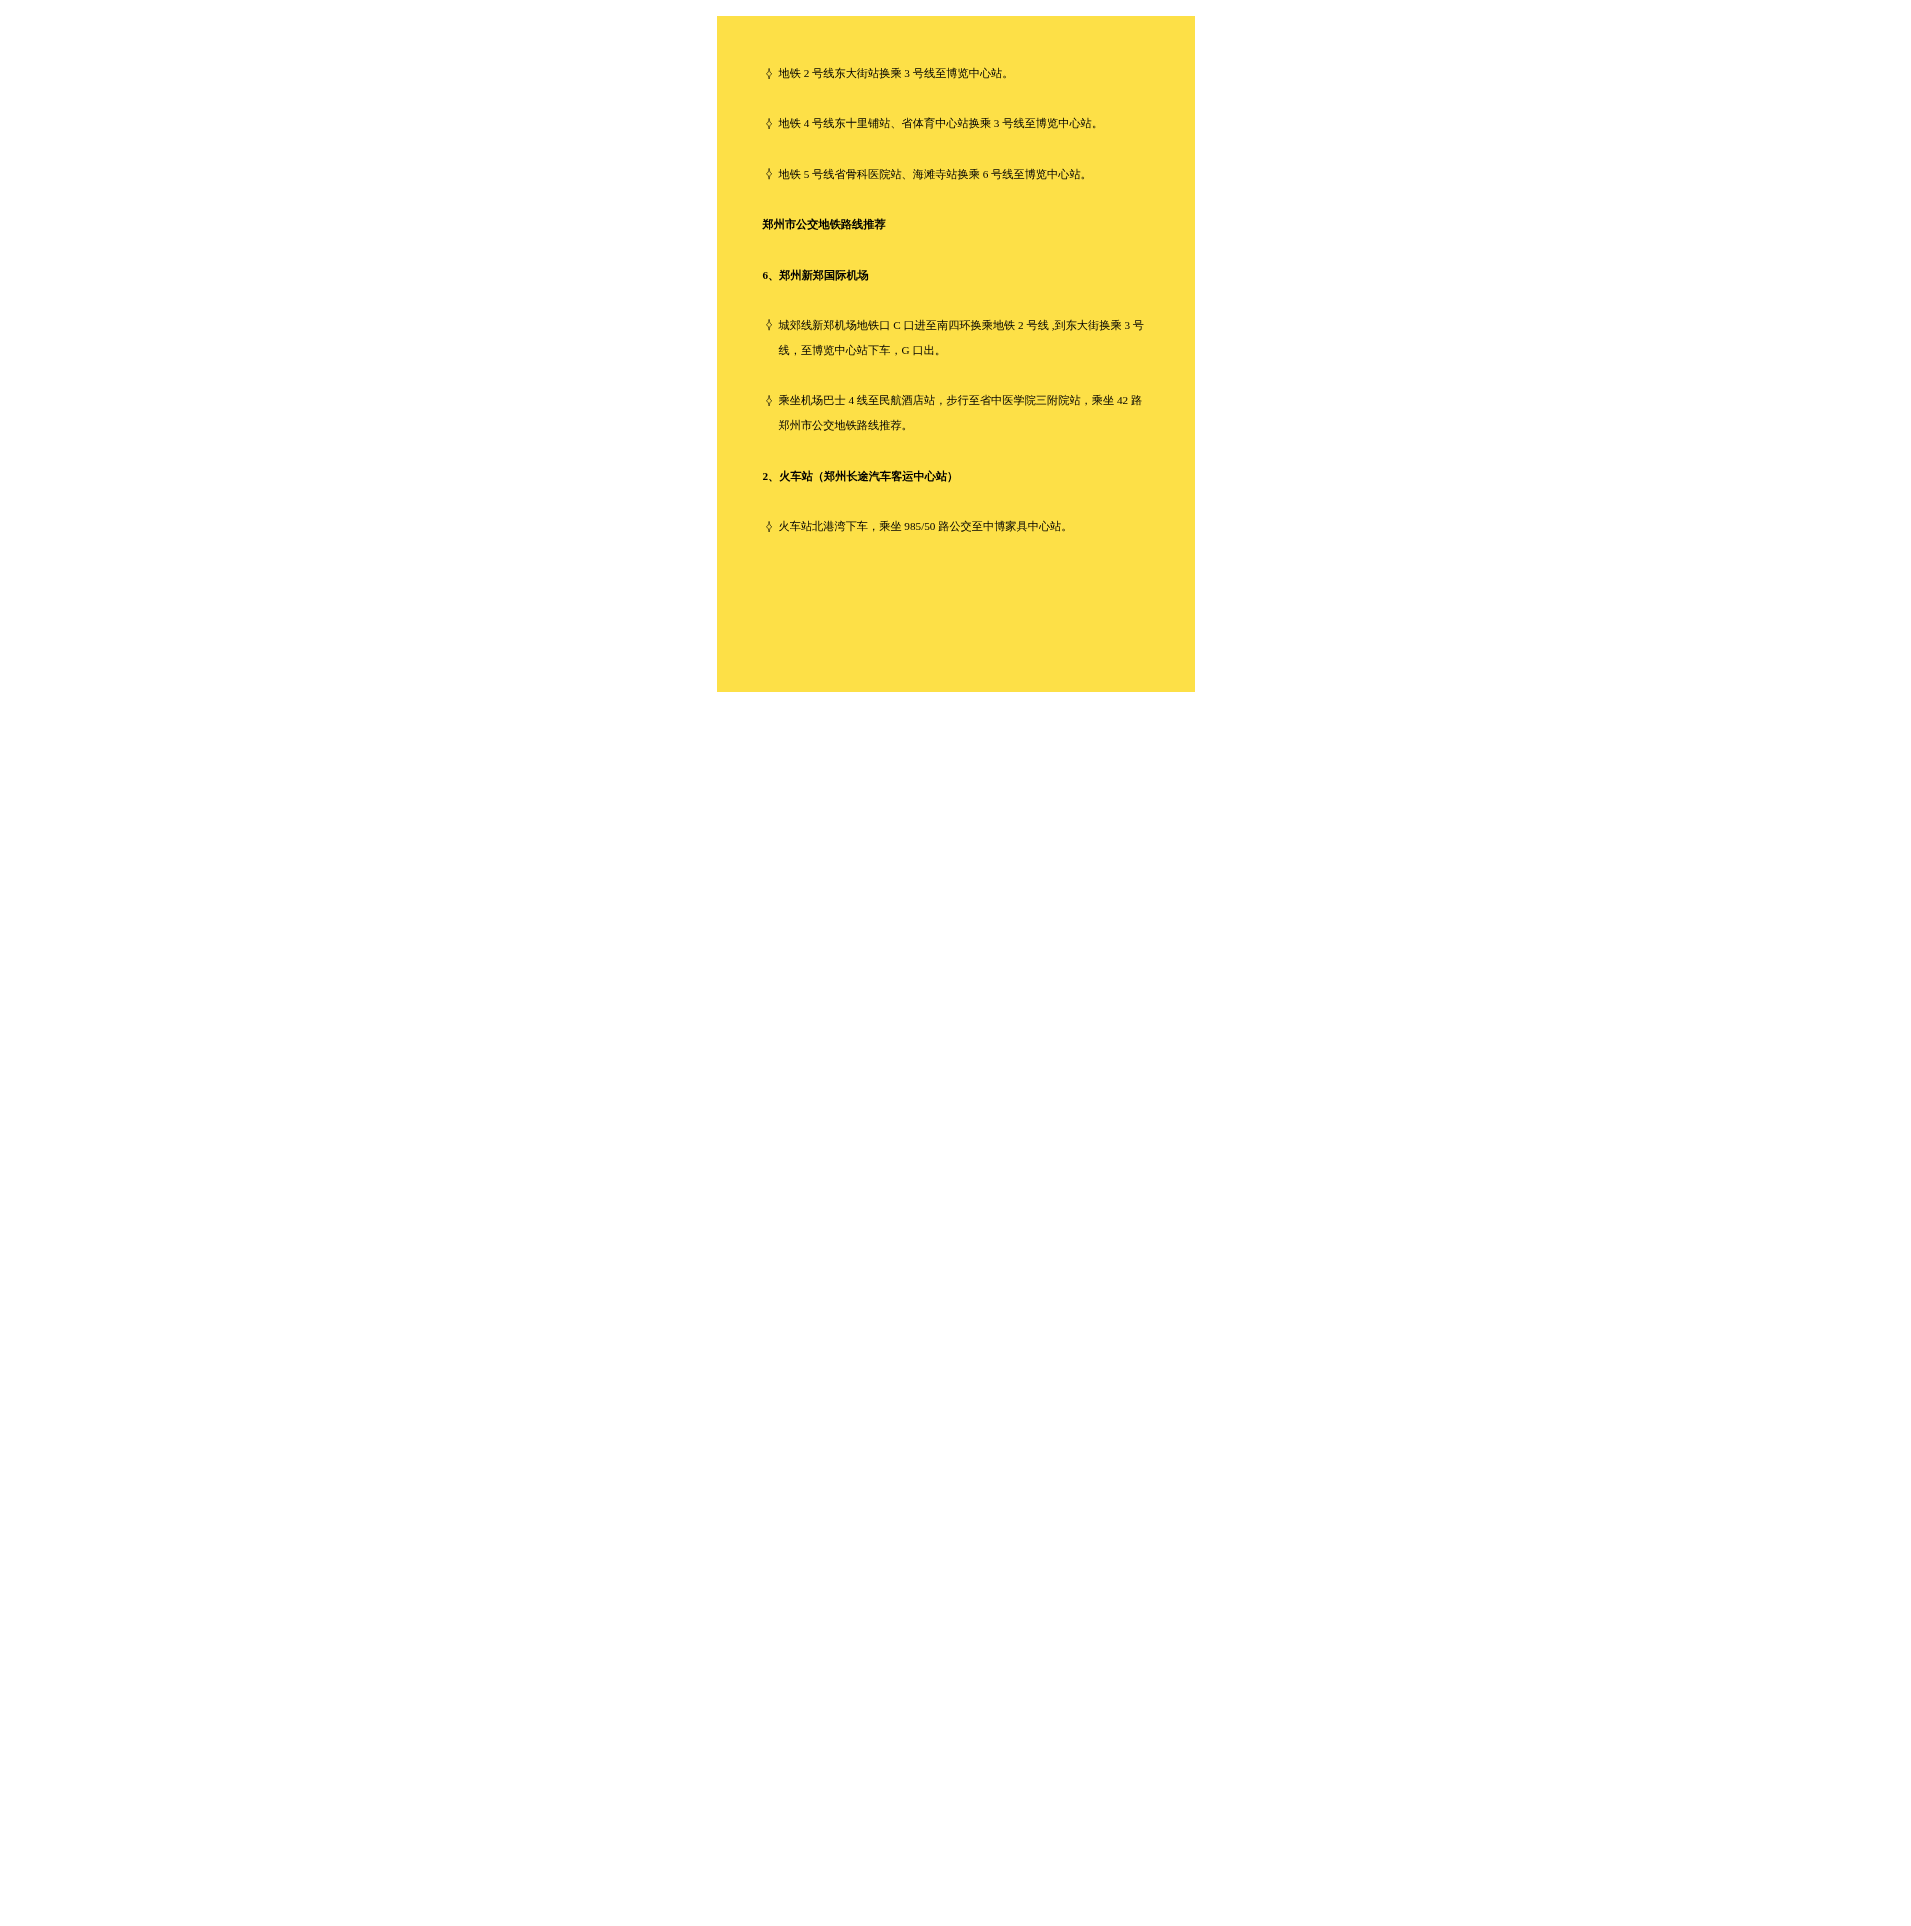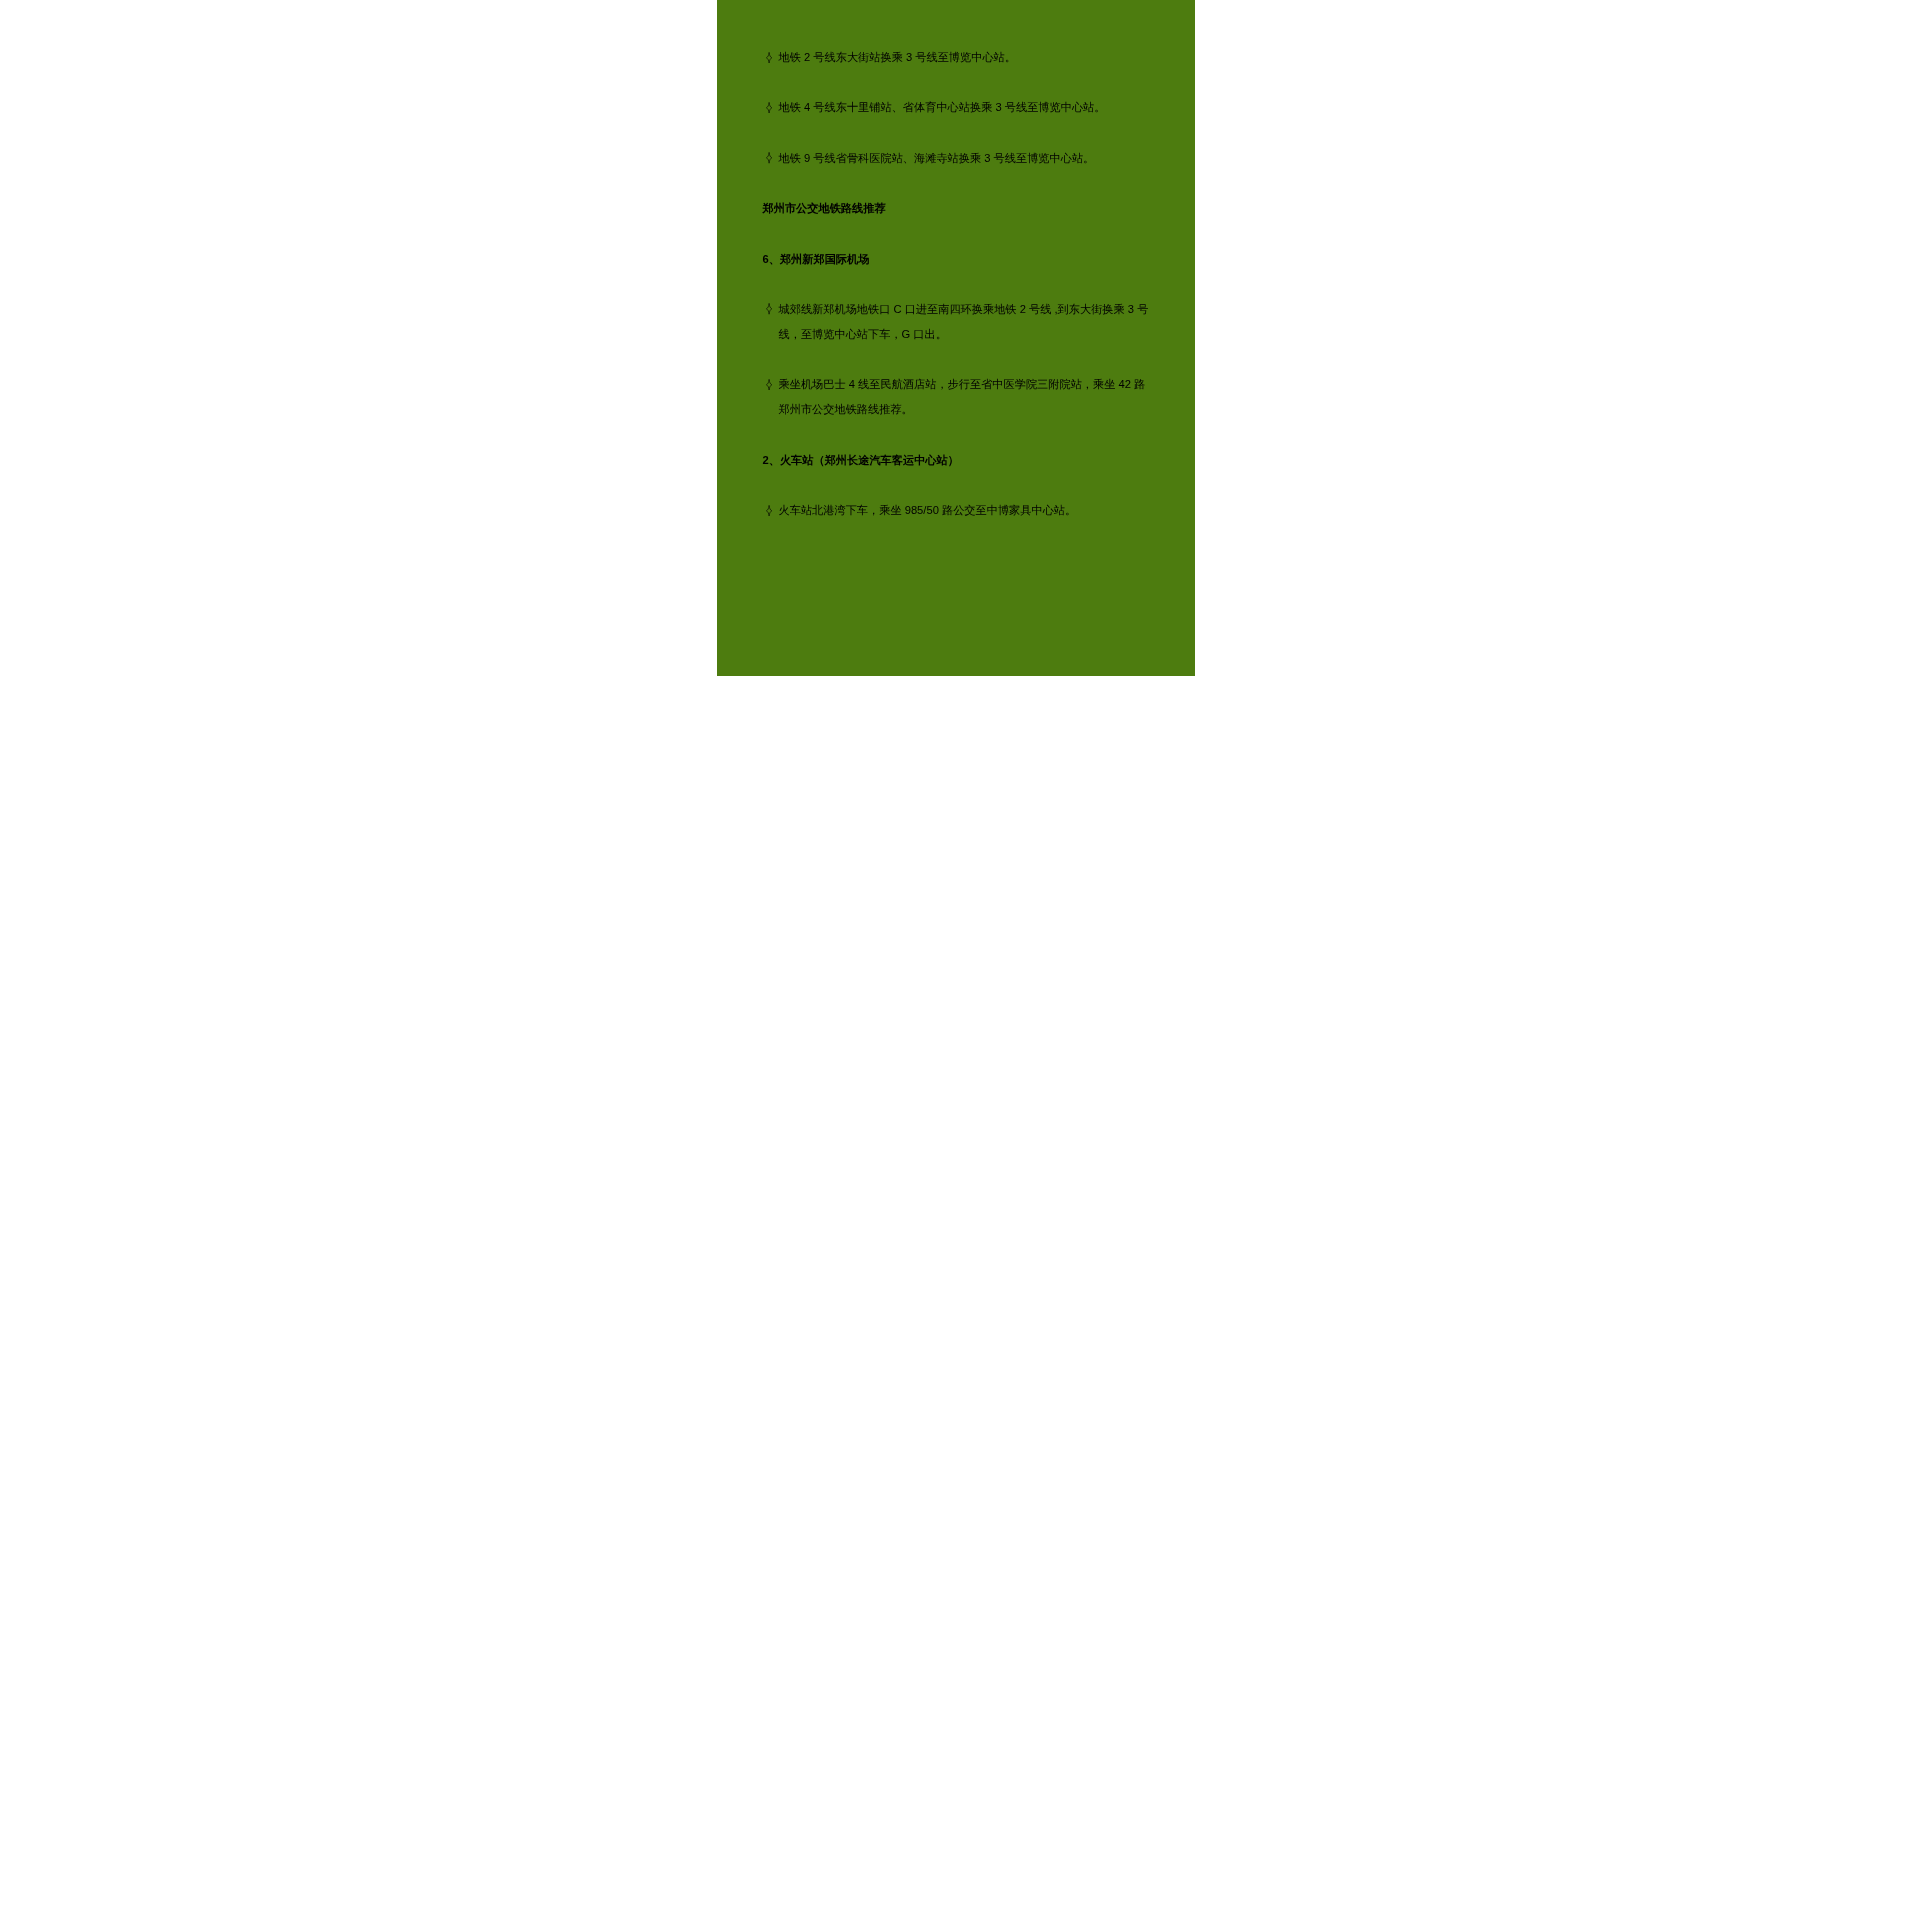--- a/index.html
+++ b/index.html
@@ -1,19 +1,19 @@
 <!DOCTYPE html>
 <html style="font-size:6.2px"><head>
 <meta charset="utf-8">
 <style>
   html,body{margin:0;padding:0;background:#ffffff;}
   .page{
-    width:478px;height:676px;margin:0 auto;position:relative;
-    background:#4d7c0f;color:#000000;
-    font-family:Liberation Sans, sans-serif;
+    width:478px;height:676px;margin:16px auto;position:relative;
+    background:#fde047;color:#000000;
+    font-family:Liberation Serif, serif;
     font-size:11.2px;font-weight:400;
   }
   .content{position:absolute;top:45px;left:0;right:0;}
   .block{margin:0 0 25.4px 0;line-height:25px;}
   .heading{font-weight:bold;padding-left:46px;}
   .bullet{position:relative;padding-left:62px;}
   .line{white-space:nowrap;}
   .diamond{position:absolute;left:49px;top:6.5px;width:6.2px;height:11.6px;display:block;}
   .diamond svg{display:block;}
 </style>
@@ -40,21 +40,21 @@
       </span>
       <div class="line">地铁 4 号线东十里铺站、省体育中心站换乘 3 号线至博览中心站。</div>
     </div>
 
     <div class="block bullet">
       <span class="diamond">
         <svg viewBox="0 0 16 30" width="6.2" height="11.6">
             <path d="M8 1 C8.9 9 11 13 15 15 C11 17 8.9 21 8 29 C7.1 21 5 17 1 15 C5 13 7.1 9 8 1 Z" fill="none" stroke="#000" stroke-width="1.6"></path>
           </svg>
       </span>
-      <div class="line">地铁 9 号线省骨科医院站、海滩寺站换乘 3 号线至博览中心站。</div>
+      <div class="line">地铁 5 号线省骨科医院站、海滩寺站换乘 6 号线至博览中心站。</div>
     </div>
 
     <div class="block heading">郑州市公交地铁路线推荐</div>
 
     <div class="block heading">6、郑州新郑国际机场</div>
 
     <div class="block bullet">
       <span class="diamond">
         <svg viewBox="0 0 16 30" width="6.2" height="11.6">
             <path d="M8 1 C8.9 9 11 13 15 15 C11 17 8.9 21 8 29 C7.1 21 5 17 1 15 C5 13 7.1 9 8 1 Z" fill="none" stroke="#000" stroke-width="1.6"></path>

